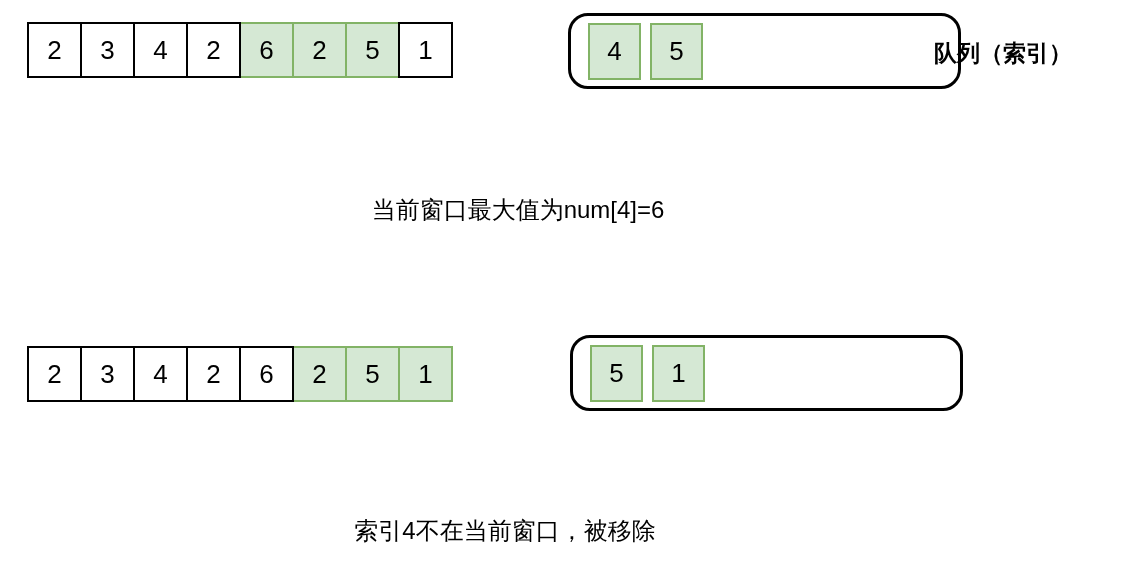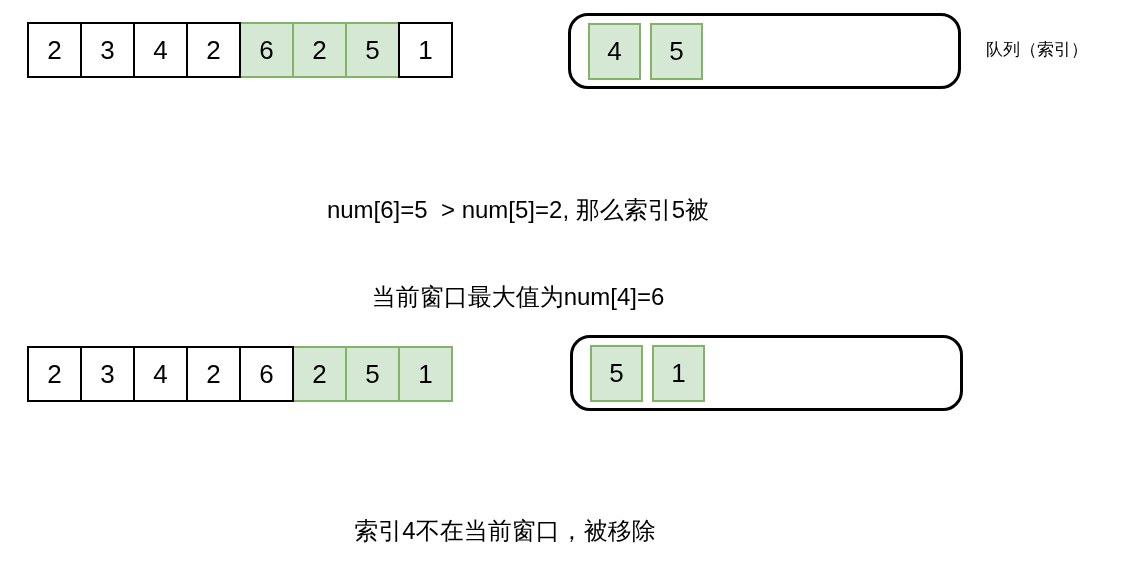--- a/index.html
+++ b/index.html
@@ -59,24 +59,25 @@
     height: 53px;
     border: 2px solid var(--hl-border, #82b366);
     background: var(--hl-fill, #d5e8d4);
     display: flex;
     align-items: center;
     justify-content: center;
     font-size: 26px;
   }
   .queue-label {
     position: absolute;
-    left: 986px;
+    left: 934px;
     top: 38px;
-    font-size: 17px;
+    font-size: 23px;
     white-space: nowrap;
+    font-weight: bold;
   }
   .caption {
     position: absolute;
     width: 560px;
     text-align: center;
     font-size: 24px;
     white-space: pre;
   }
   .caption div { white-space: pre; }
   #caption-1 { left: 238px; top: 137px; line-height: 29px; }
@@ -103,21 +104,20 @@
     </div>
 
   <div id="queue-1" class="queue">
       <div class="cell green">4</div>
       <div class="cell green">5</div>
     </div>
 
   <div class="queue-label">队列（索引）</div>
 
   <div id="caption-1" class="caption">
-    <div>num[6]=5  &gt; num[5]=2, 那么索引5被</div>
     <div>当前窗口最大值为num[4]=6</div>
   </div>
 
   <div id="array-2" class="array">
       <div class="cell">2</div>
       <div class="cell">3</div>
       <div class="cell">4</div>
       <div class="cell">2</div>
       <div class="cell">6</div>
       <div class="cell green">2</div>

